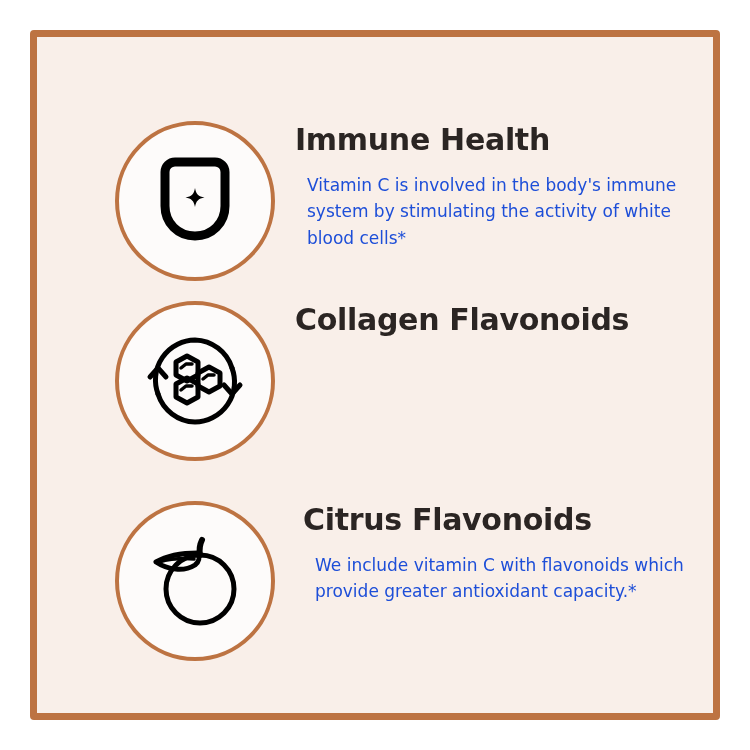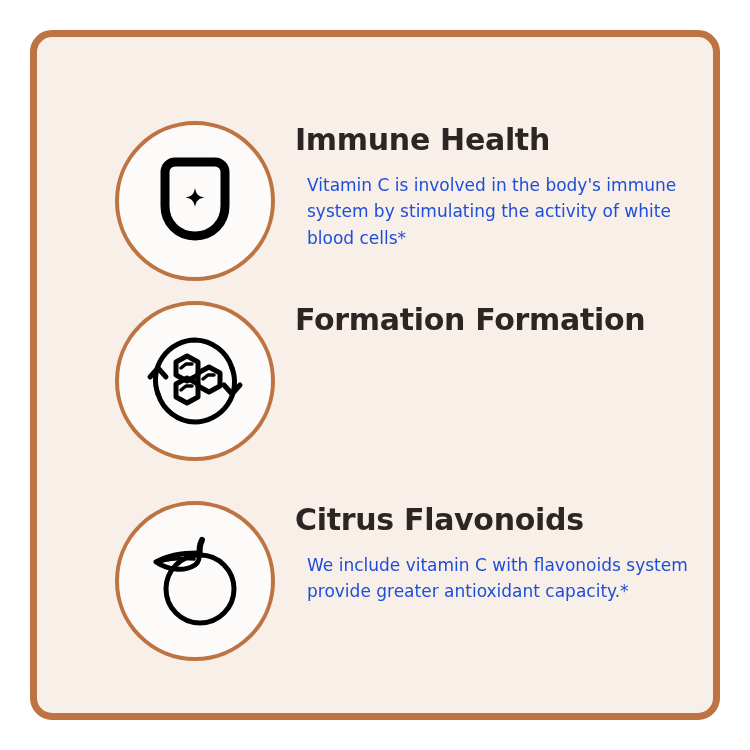--- a/index.html
+++ b/index.html
@@ -15,35 +15,35 @@
   }
 
   #card-frame {
     position: absolute;
     left: 30px;
     top: 30px;
     width: 690px;
     height: 690px;
     box-sizing: border-box;
     border: 7px solid #bd7342;
-    border-radius: 22px;
+    border-radius: 4px;
     background: #f9efe9;
   }
 
   .benefit-row {
     position: absolute;
     left: 78px;
     width: 600px;
     height: 160px;
     display: flex;
     align-items: flex-start;
   }
   #benefit-row-0 { top: 84px; }
   #benefit-row-1 { top: 264px; }
-  #benefit-row-2 { top: 464px; }
+  #benefit-row-2 { top: 464px; gap: 8px; }
 
   .icon-circle {
     flex: 0 0 auto;
     width: 160px;
     height: 160px;
     box-sizing: border-box;
     border: 4px solid #bd7342;
     border-radius: 50%;
     background: #fdfbfa;
     display: flex;
@@ -116,34 +116,34 @@
           </g>
           <g stroke="#000000" stroke-width="3.5" fill="none" stroke-linecap="round" stroke-linejoin="round">
             <path d="M45 46 L50 42 L56 42"></path>
             <path d="M45 68 L50 64 L56 64"></path>
             <path d="M67 57 L72 53 L78 53"></path>
           </g>
         </svg>
       </span>
     </div>
     <div class="benefit-text">
-      <h2 class="benefit-title">Formation Formation</h2>
+      <h2 class="benefit-title">Collagen Flavonoids</h2>
     </div>
   </div>
 
   <div class="benefit-row" id="benefit-row-2">
     <div class="icon-circle">
       <span>
         <svg width="110" height="104" viewBox="0 0 110 104" fill="none">
           <circle cx="60" cy="60" r="34" stroke="#000000" stroke-width="5" fill="none"></circle>
           <path d="M60 26 C59 20 60 15 62 11" stroke="#000000" stroke-width="6" stroke-linecap="round" fill="none"></path>
           <path d="M58 24 C44 24 28 26 16 33 C28 41 44 43 55 36 C59 33 60 28 58 24 Z" stroke="#000000" stroke-width="5" stroke-linejoin="round" fill="none"></path>
           <path d="M19 33 C30 30 42 29 54 30" stroke="#000000" stroke-width="3.5" stroke-linecap="round" fill="none"></path>
         </svg>
       </span>
     </div>
     <div class="benefit-text">
       <h2 class="benefit-title">Citrus Flavonoids</h2>
-      <p class="benefit-desc">We include vitamin C with flavonoids system provide greater antioxidant capacity.*</p>
+      <p class="benefit-desc">We include vitamin C with flavonoids which provide greater antioxidant capacity.*</p>
     </div>
   </div>
 
 </div>
 
 </body></html>

